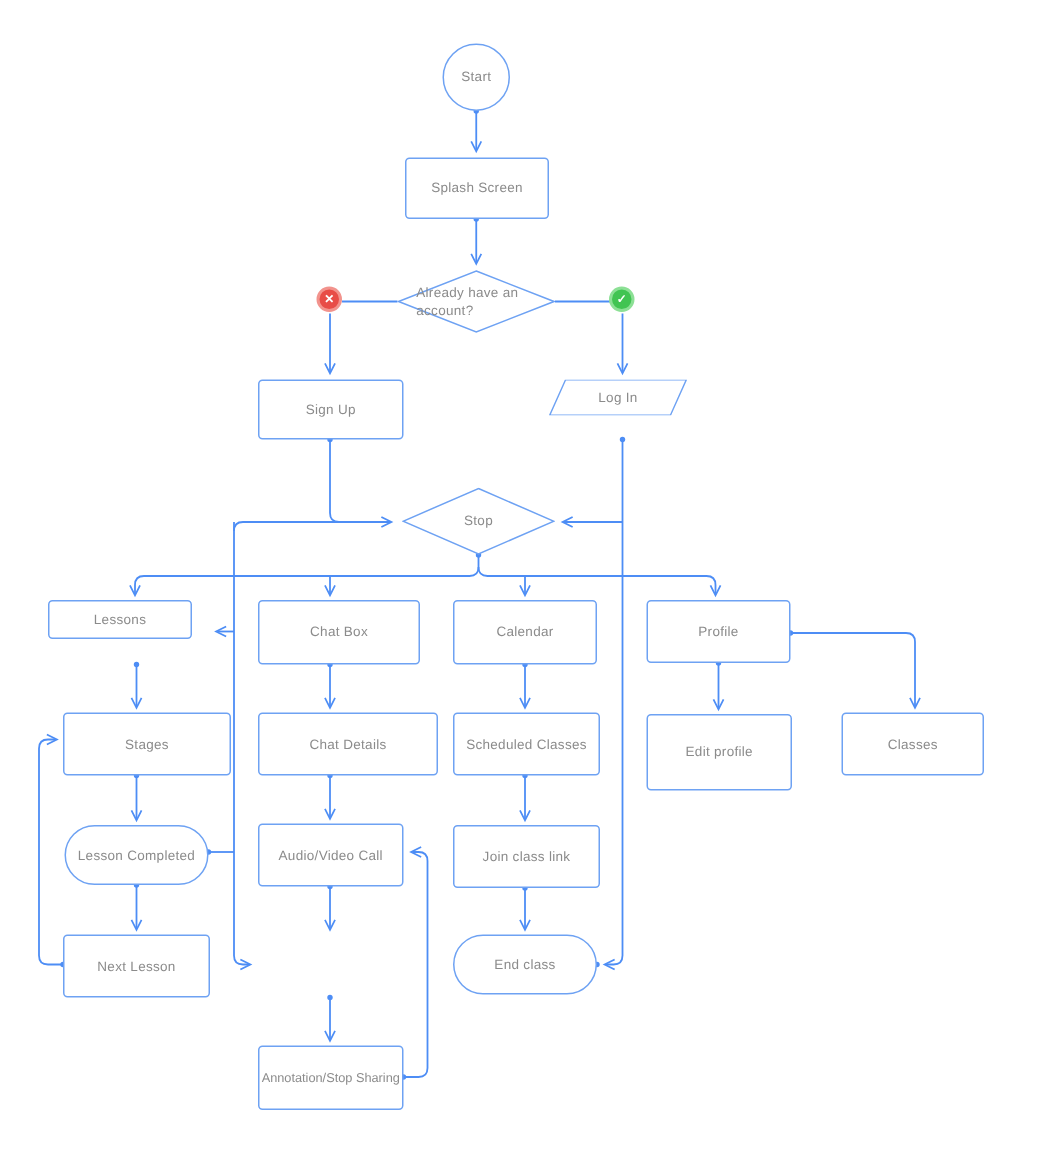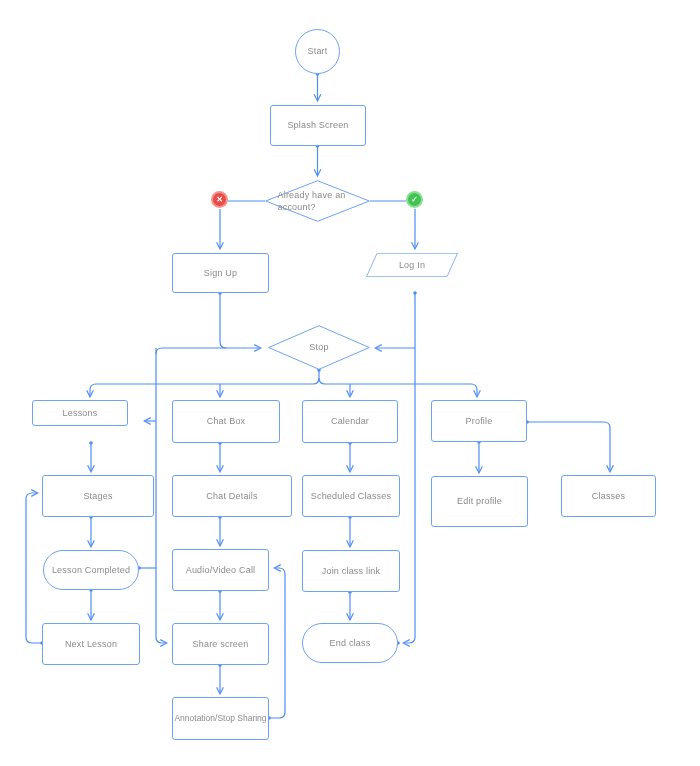--- a/index.html
+++ b/index.html
@@ -189,23 +189,20 @@
   <div class="node rect" style="left:172px;top:549px;width:97px;height:42px">
     <span class="lbl nowrap">Audio/Video Call</span>
   </div>
   <div class="node rect" style="left:302px;top:550px;width:98px;height:42px">
     <span class="lbl nowrap">Join class link</span>
   </div>
 
   <div class="node rect" style="left:42px;top:623px;width:98px;height:42px">
     <span class="lbl nowrap">Next Lesson</span>
   </div>
-  <div class="node rect" style="left:172px;top:623px;width:97px;height:42px">
-    <span class="lbl nowrap">Share screen</span>
-  </div>
   <div class="node stadium" style="left:302px;top:623px;width:96px;height:40px">
     <span class="lbl nowrap">End class</span>
   </div>
 
   <div class="node rect" style="left:172px;top:697px;width:97px;height:43px">
     <span class="lbl nowrap" style="font-size:8.5px;letter-spacing:0">Annotation/Stop Sharing</span>
   </div>
 
 </div>
 

